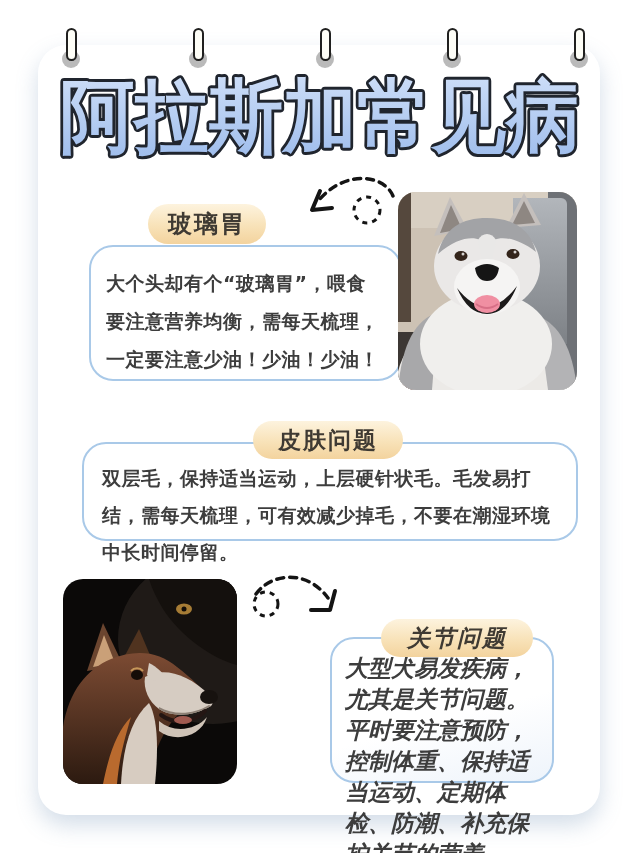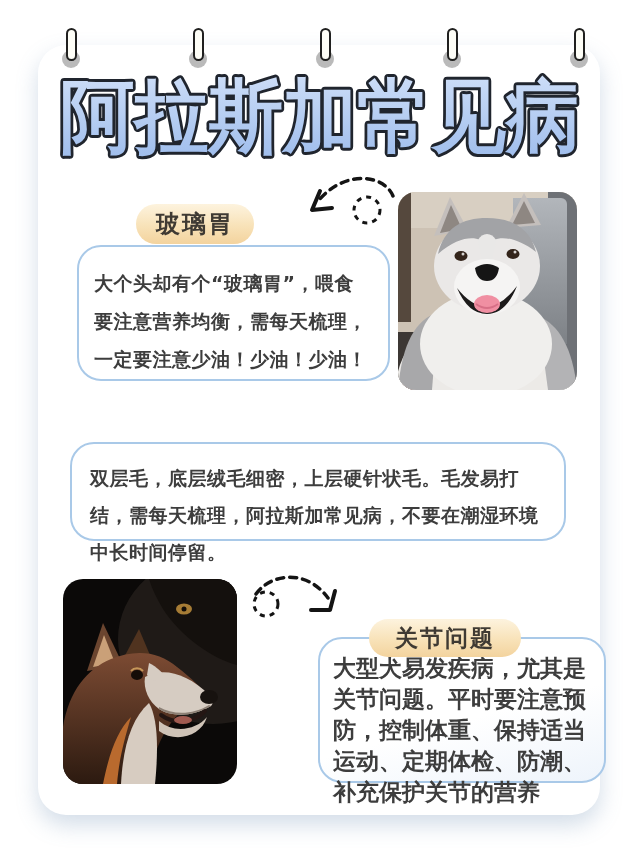--- a/index.html
+++ b/index.html
@@ -23,39 +23,39 @@
     position:absolute;left:3.5px;top:0;width:11px;height:33px;border-radius:7px;
     background:#fdfdf6;border:2.5px solid #20201f;box-sizing:border-box;
   }
   
   .title-wrap{position:absolute;left:45px;top:56px;width:550px;height:110px;}
   
   .deco{position:absolute;}
   
   .info-box{
     position:absolute;box-sizing:border-box;
-    border:2.5px solid #a9c9e8;border-radius:24px;background:#ffffff;
+    border:2.5px solid #a9c9e8;border-radius:24px;background:#ffffff;margin-left:12px;
   }
   .info-box .badge{
     position:absolute;z-index:3;border-radius:999px;
     background:linear-gradient(180deg,#fdf3de 0%,#f8e2b8 55%,#f3d39e 100%);
     display:flex;align-items:center;justify-content:center;
     color:#3f3a33;font-weight:bold;letter-spacing:2px;
   }
   .info-box .body{
     margin:0;color:#3d3d3d;font-weight:bold;letter-spacing:.5px;
     text-align:left;
   }
   .box1{left:77px;top:245px;width:313px;height:136px;}
   .box1 .badge{left:57px;top:-43px;width:118px;height:40px;font-size:24px;}
   .box1 .body{padding:17px 15px 0 15px;font-size:19px;line-height:38px;}
   .box2{left:70px;top:442px;width:496px;height:99px;}
   .box2 .badge{left:169px;top:-23px;width:150px;height:38px;font-size:23px;}
   .box2 .body{padding:16px 18px 0 18px;font-size:19px;line-height:37px;}
-  .box3{left:318px;top:637px;width:288px;height:146px;background:linear-gradient(165deg,#ffffff 55%,#eef4fb 100%);}
+  .box3{left:318px;top:637px;width:224px;height:146px;background:linear-gradient(165deg,#ffffff 55%,#eef4fb 100%);font-style:italic;}
   .box3 .badge{left:49px;top:-20px;width:152px;height:38px;font-size:23px;}
   .box3 .body{padding:14px 13px 0 13px;font-size:23px;line-height:31px;letter-spacing:0;}
   
   .photo{position:absolute;overflow:hidden;}
   .photo svg{display:block;}
   .photo1{left:398px;top:192px;width:179px;height:198px;border-radius:18px;}
   .photo2{left:63px;top:579px;width:174px;height:205px;border-radius:20px;}
 </style>
 </head>
 <body>
@@ -144,21 +144,24 @@
       <circle cx="117" cy="60" r="1.5" fill="#fff" opacity=".8"></circle>
       <ellipse cx="89" cy="95" rx="33" ry="28" fill="#f5f4f3"></ellipse>
       <path d="M77 76 q12 -8 24 0 q-2 13 -12 13 q-10 0 -12 -13 Z" fill="#151515"></path>
       <path d="M59 96 Q89 134 119 94 Q108 122 89 122 Q70 122 59 96 Z" fill="#1d1b1b"></path>
       <ellipse cx="89" cy="112" rx="13" ry="9" fill="#f08fa2"></ellipse>
       <path d="M78 112 Q89 120 100 112" stroke="#d76f86" stroke-width="2" fill="none"></path>
     </svg>
   </div>
 
   <section class="info-box box2">
-    <p class="body">双层毛，底层绒毛细密，上层硬针状毛。毛发易打结，需每天梳理，阿拉斯加常见病，不要在潮湿环境中长时间停留。</p>
+    <div class="badge">
+      <span>皮肤问题</span>
+    </div>
+    <p class="body">双层毛，保持适当运动，上层硬针状毛。毛发易打结，需每天梳理，可有效减少掉毛，不要在潮湿环境中长时间停留。</p>
   </section>
 
   <div class="photo photo2">
     <svg width="174" height="205" viewBox="0 0 174 205">
       <defs>
         <linearGradient id="dg2head" x1="0" y1="0" x2="0" y2="1">
           <stop offset="0" stop-color="#7c4b33"></stop>
             <stop offset="1" stop-color="#2c1a10"></stop>
         </linearGradient>
       </defs>

